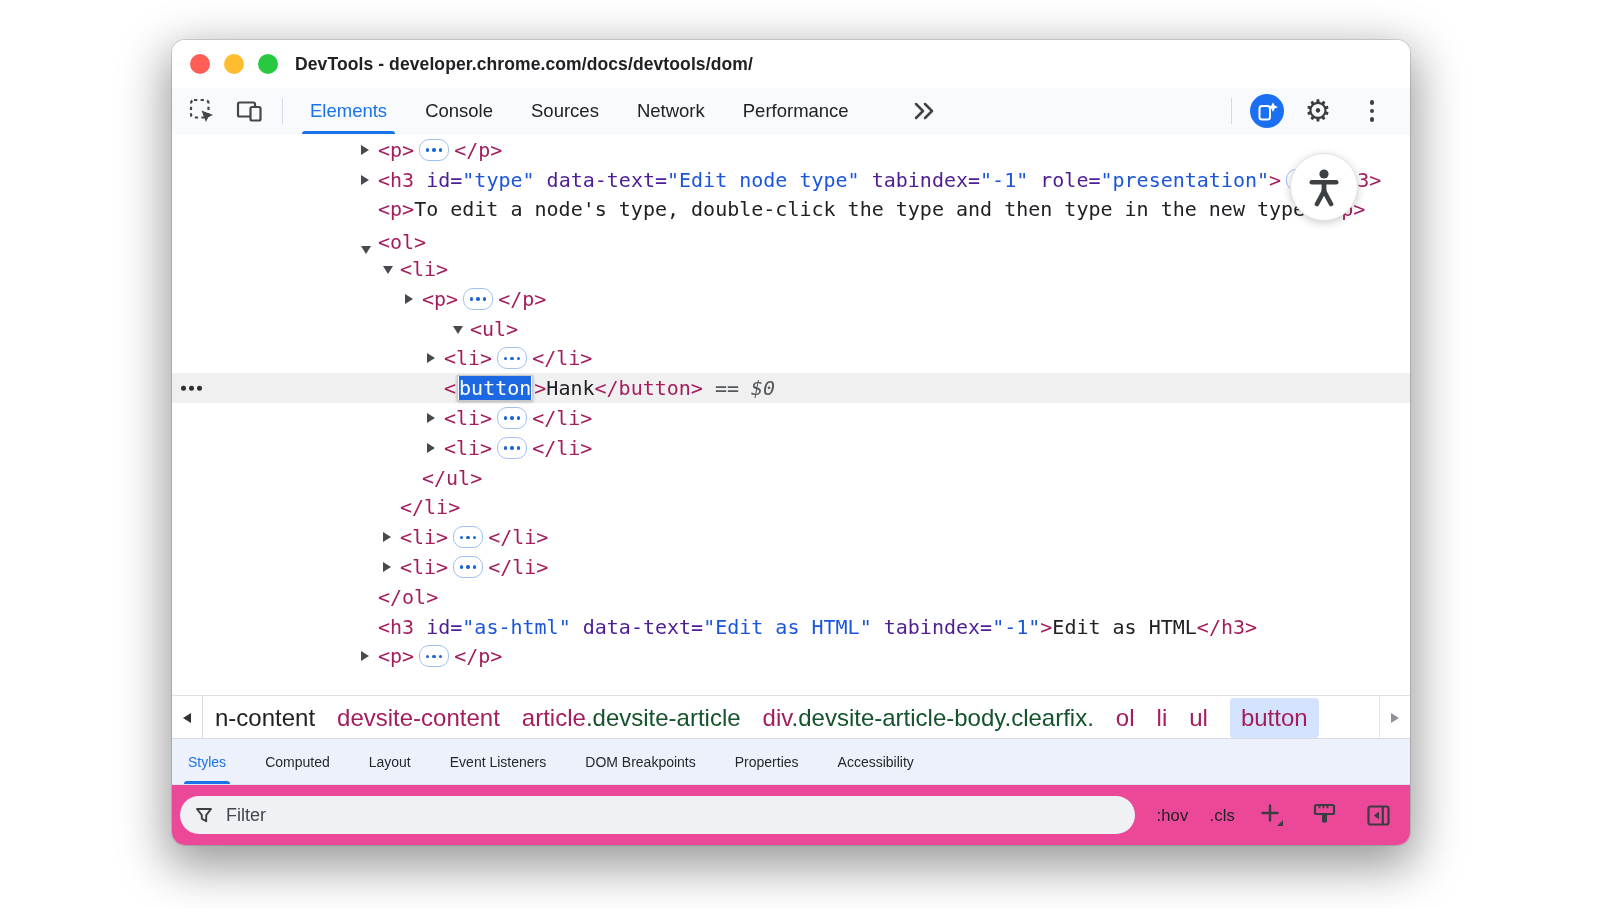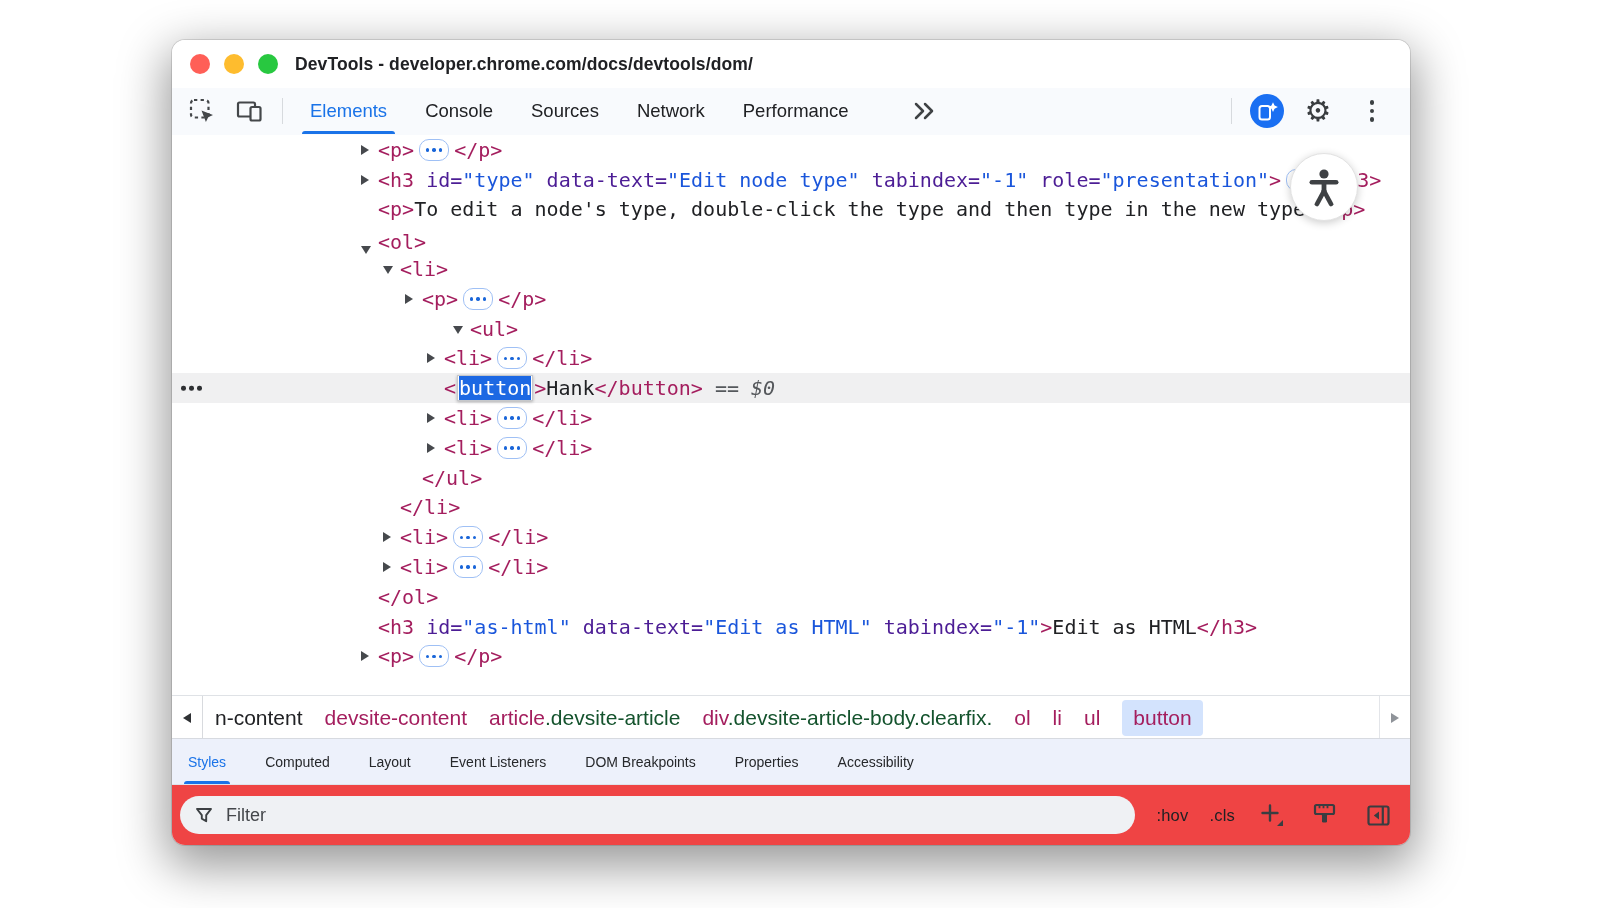--- a/index.html
+++ b/index.html
@@ -59,36 +59,36 @@
   .a11y-cursor{position:absolute;left:1118px;top:113px;width:66px;height:66px;border-radius:50%;background:#fff;
     border:1px solid #e3e3e3;box-shadow:0 2px 8px rgba(0,0,0,.20);display:flex;align-items:center;justify-content:center;z-index:5;}
 
   
   .crumbbar{position:absolute;left:0;top:655px;right:0;height:43px;background:#fff;border-top:1px solid #dfe2e6;}
   .crumb-nav{position:absolute;top:0;bottom:0;width:30px;display:flex;align-items:center;justify-content:center;cursor:pointer;background:#fff;}
   .crumb-nav.left{left:0;border-right:1px solid #d8dade;}
   .crumb-nav.right{right:0;border-left:1px solid #e3e5e9;}
   .tri-left{width:0;height:0;border-right:8px solid #2f3134;border-top:5.5px solid transparent;border-bottom:5.5px solid transparent;}
   .tri-right{width:0;height:0;border-left:8px solid #8f9399;border-top:5.5px solid transparent;border-bottom:5.5px solid transparent;}
-  .crumbs{position:absolute;left:43px;right:32px;top:0;height:100%;display:flex;align-items:center;gap:22px;overflow:hidden;font-size:21px;}
+  .crumbs{position:absolute;left:43px;right:32px;top:0;height:100%;display:flex;align-items:center;gap:22px;overflow:hidden;font-size:24px;}
   .crumb{white-space:nowrap;cursor:pointer;}
   .crumb.selected{background:#d3e3fd;padding:6px 11px;border-radius:4px;}
   .bc-tag{color:#a41e5e;}
   .bc-cls{color:#14532d;}
   .bc-plain{color:#202124;}
 
   
   .drawer-tabs{position:absolute;left:0;top:698px;right:0;height:47px;background:#edf1fb;border-top:1px solid #d7dae0;
     border-bottom:1px solid #dfe3ea;display:flex;align-items:center;gap:39px;padding-left:16px;box-sizing:border-box;}
   .dtab{position:relative;height:100%;display:flex;align-items:center;font-size:14px;color:#26282b;cursor:pointer;}
   .dtab.active{color:#1a73e8;}
   .dtab.active::after{content:"";position:absolute;left:-4px;right:-4px;bottom:0;height:3.5px;background:#1a73e8;border-radius:3px 3px 0 0;}
 
   
-  .filterbar{position:absolute;left:0;top:745px;right:0;height:60px;background:#ef4444;}
+  .filterbar{position:absolute;left:0;top:745px;right:0;height:60px;background:#ec4899;}
   .filter-pill{position:absolute;left:8px;top:11px;width:955px;height:38px;border-radius:19px;background:#eff1f4;
     display:flex;align-items:center;padding-left:14px;box-sizing:border-box;gap:12px;cursor:text;}
   .filter-label{font-size:18px;color:#44474b;}
   .fb-right{position:absolute;right:16px;top:0;height:60px;display:flex;align-items:center;gap:21px;}
   .fb-txtbtn{font-size:16.5px;color:#202124;cursor:pointer;letter-spacing:.2px;}
 </style>
 </head>
 <body>
 
 <div class="stage">

